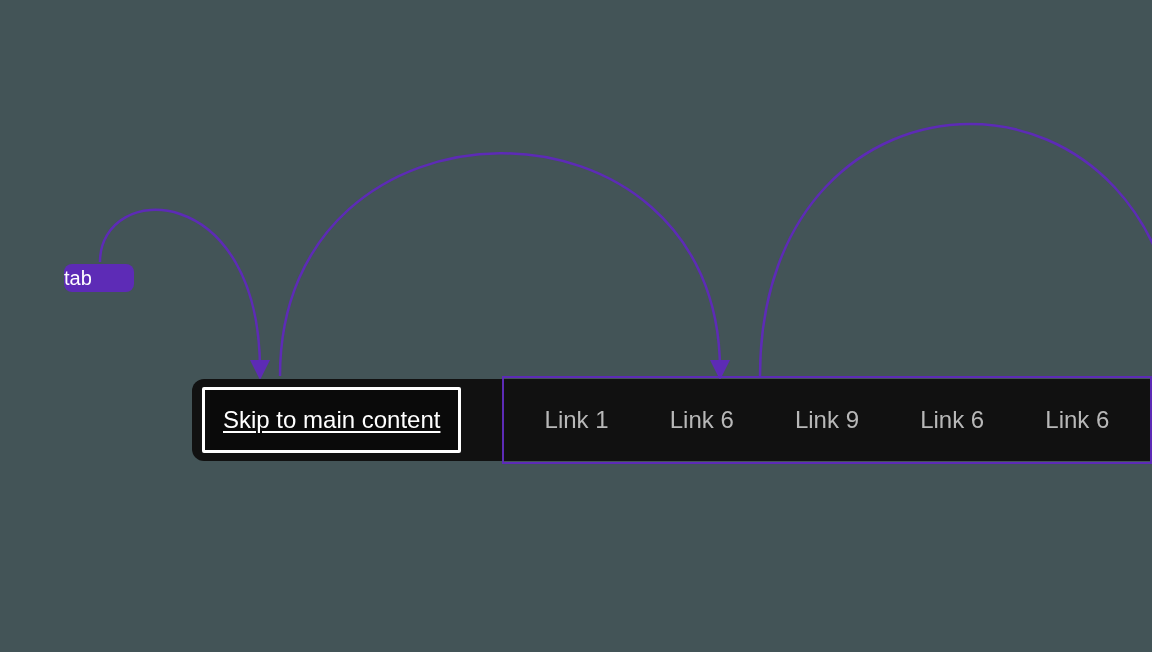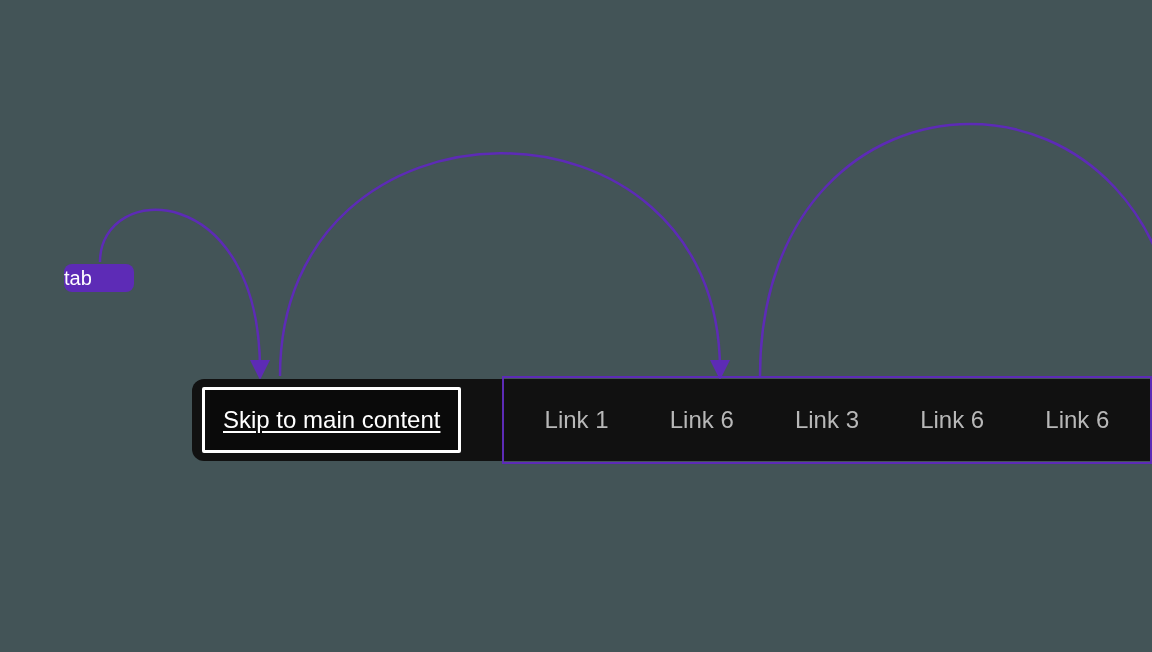--- a/index.html
+++ b/index.html
@@ -108,16 +108,16 @@
   <div class="navbar">
     <div class="skip-btn">
       <span>Skip to main content</span>
     </div>
   </div>
 </div>
 
 <div class="links-box">
   <span class="link">Link 1</span>
   <span class="link">Link 6</span>
-  <span class="link">Link 3</span>
+  <span class="link">Link 9</span>
   <span class="link">Link 6</span>
   <span class="link">Link 6</span>
 </div>
 
 </body></html>

